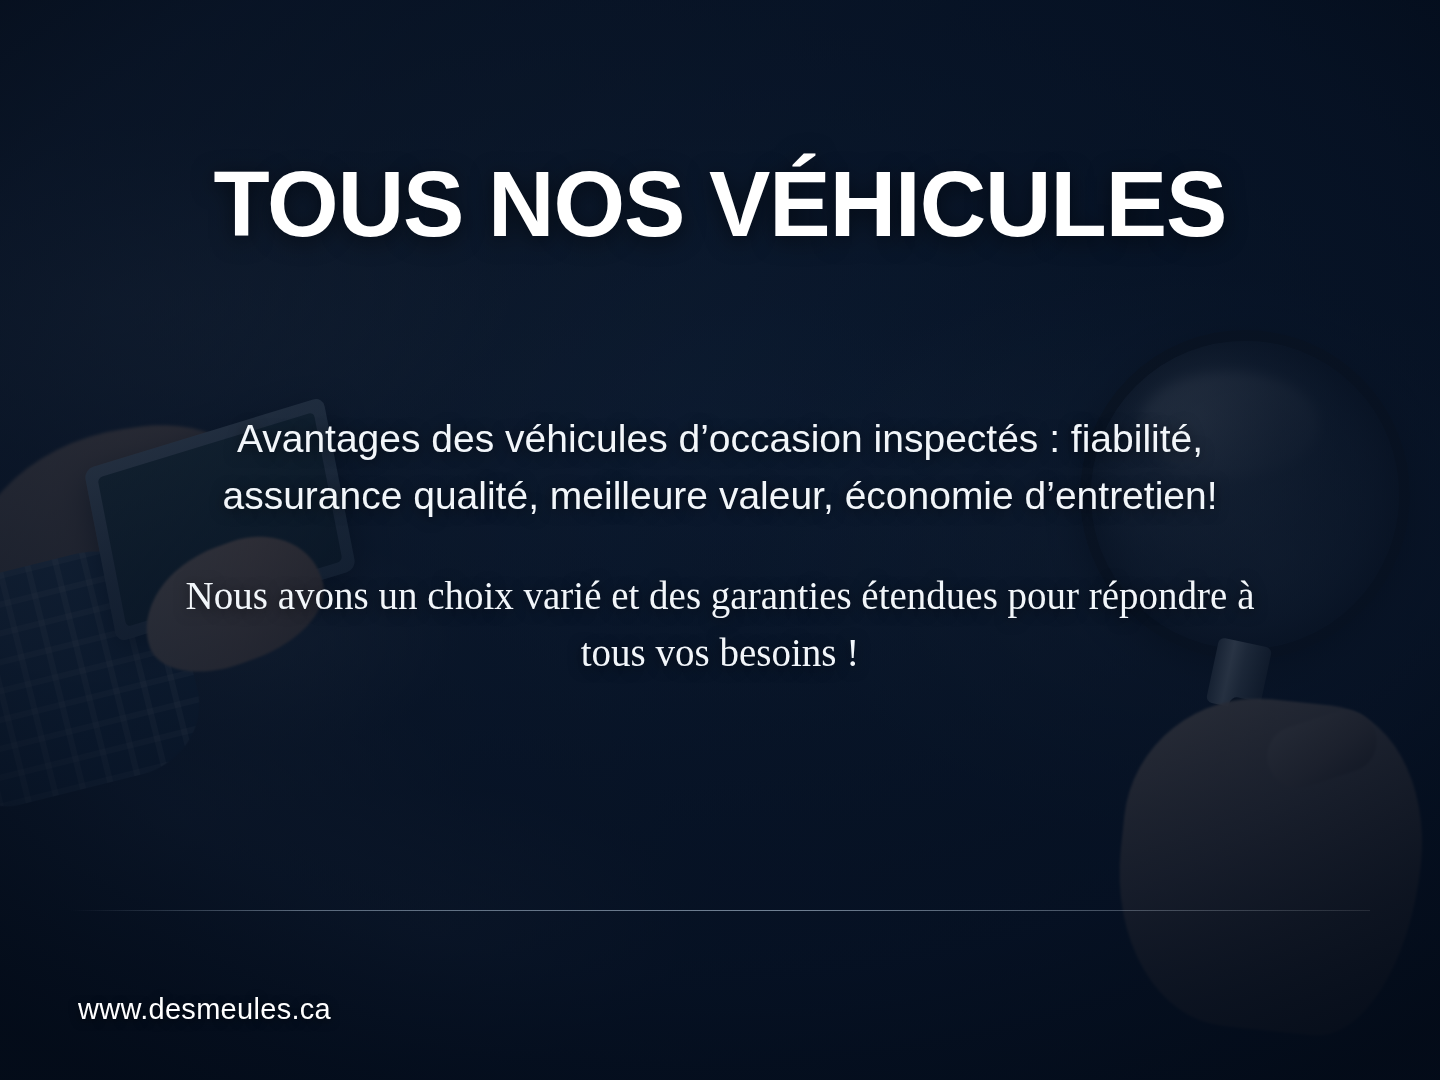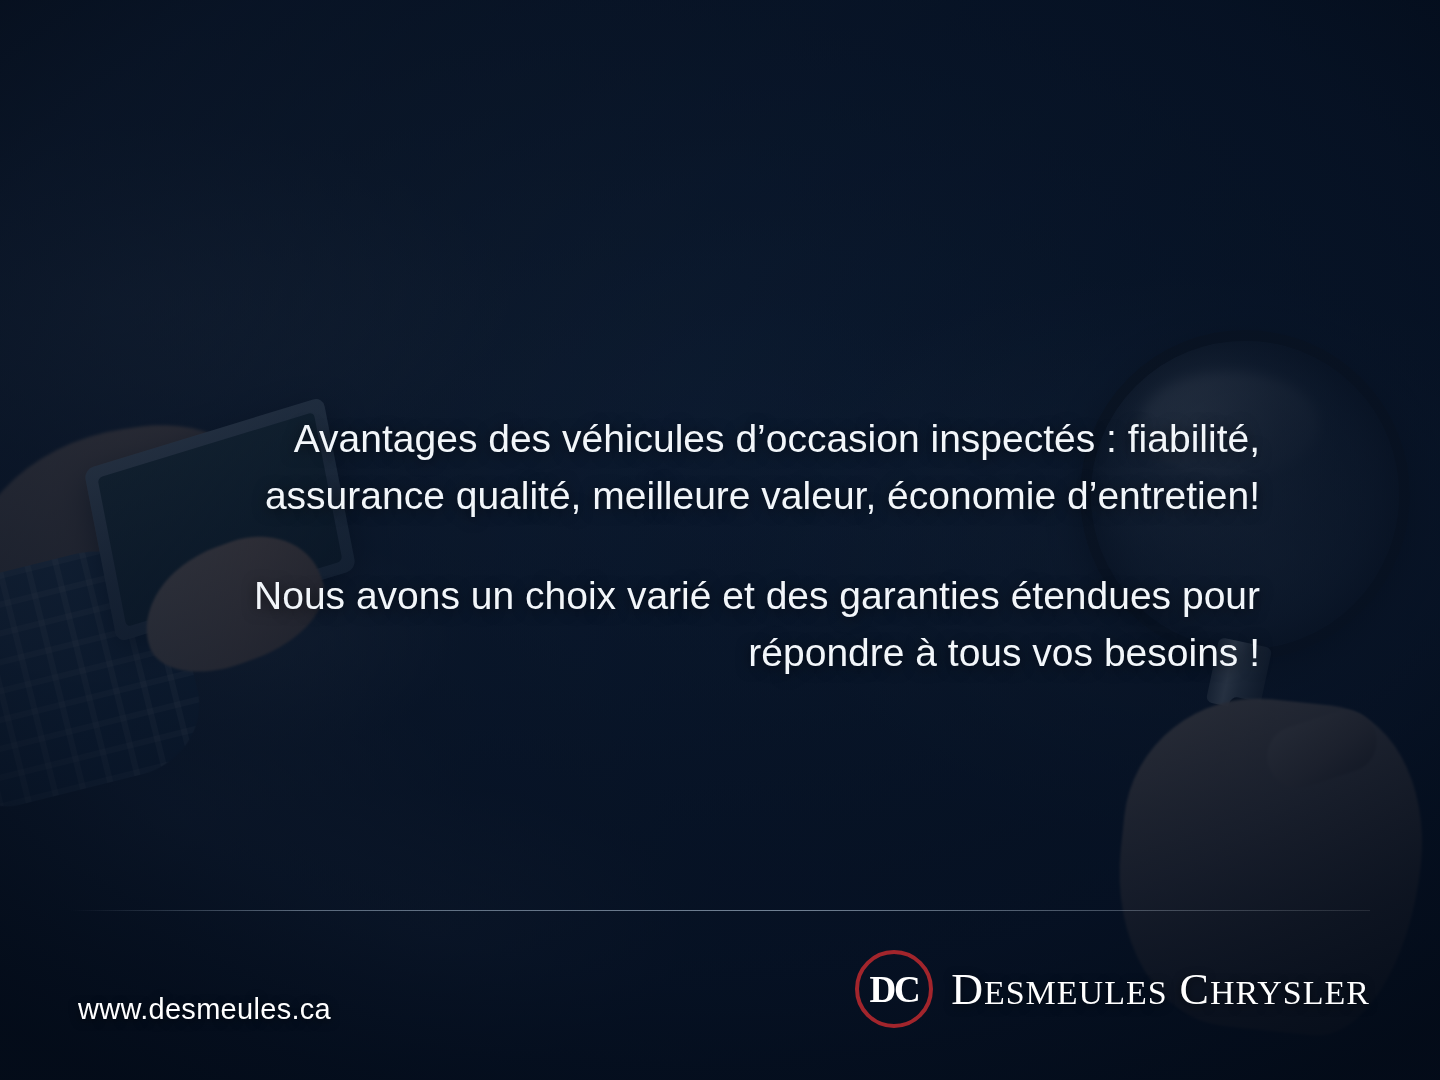--- a/index.html
+++ b/index.html
@@ -210,24 +210,24 @@
     right: 180px;
     text-align: center;
     color: #f2f6fa;
     font-size: 39px;
     line-height: 1.47;
     font-weight: 400;
     text-shadow: 0 2px 14px rgba(0,0,0,0.6);
   }
   .paragraphs p {
     margin: 0 0 42px 0;
-    text-align: right;
   }
   .paragraphs p:last-child {
     margin-bottom: 12px;
+    font-family: Liberation Serif, serif;
   }
 
   .divider {
     position: absolute;
     left: 70px;
     right: 70px;
     top: 910px;
     height: 1px;
     background: linear-gradient(90deg, rgba(255,255,255,0) 0%, rgba(190,210,230,0.45) 18%, rgba(200,220,240,0.55) 55%, rgba(255,255,255,0.10) 100%);
   }
@@ -310,36 +310,27 @@
     <div class="handle-grip"></div>
   </div>
   <div class="hand-right"></div>
   <div class="finger-over"></div>
 
   <div class="bg-tint"></div>
 
   <div class="content">
 
     <h1 class="headline">
+      <span class="line-1">TOUS NOS VÉHICULES</span>
     </h1>
 
     <div class="paragraphs">
       <p>Avantages des véhicules d’occasion inspectés : fiabilité, assurance qualité, meilleure valeur, économie d’entretien!</p>
       <p>Nous avons un choix varié et des garanties étendues pour répondre à tous vos besoins !</p>
     </div>
 
     <div class="divider"></div>
 
     <div class="website">www.desmeules.ca</div>
 
-    <div class="brand">
-      <div class="brand-mark">
-        <div class="ring"></div>
-        <div class="dc">DC</div>
-      </div>
-      <div class="brand-name">
-        <span>D</span><span class="small-caps">ESMEULES</span>
-        <span>C</span><span class="small-caps">HRYSLER</span>
-      </div>
-    </div>
 
   </div>
 </div>
 
 </body></html>

